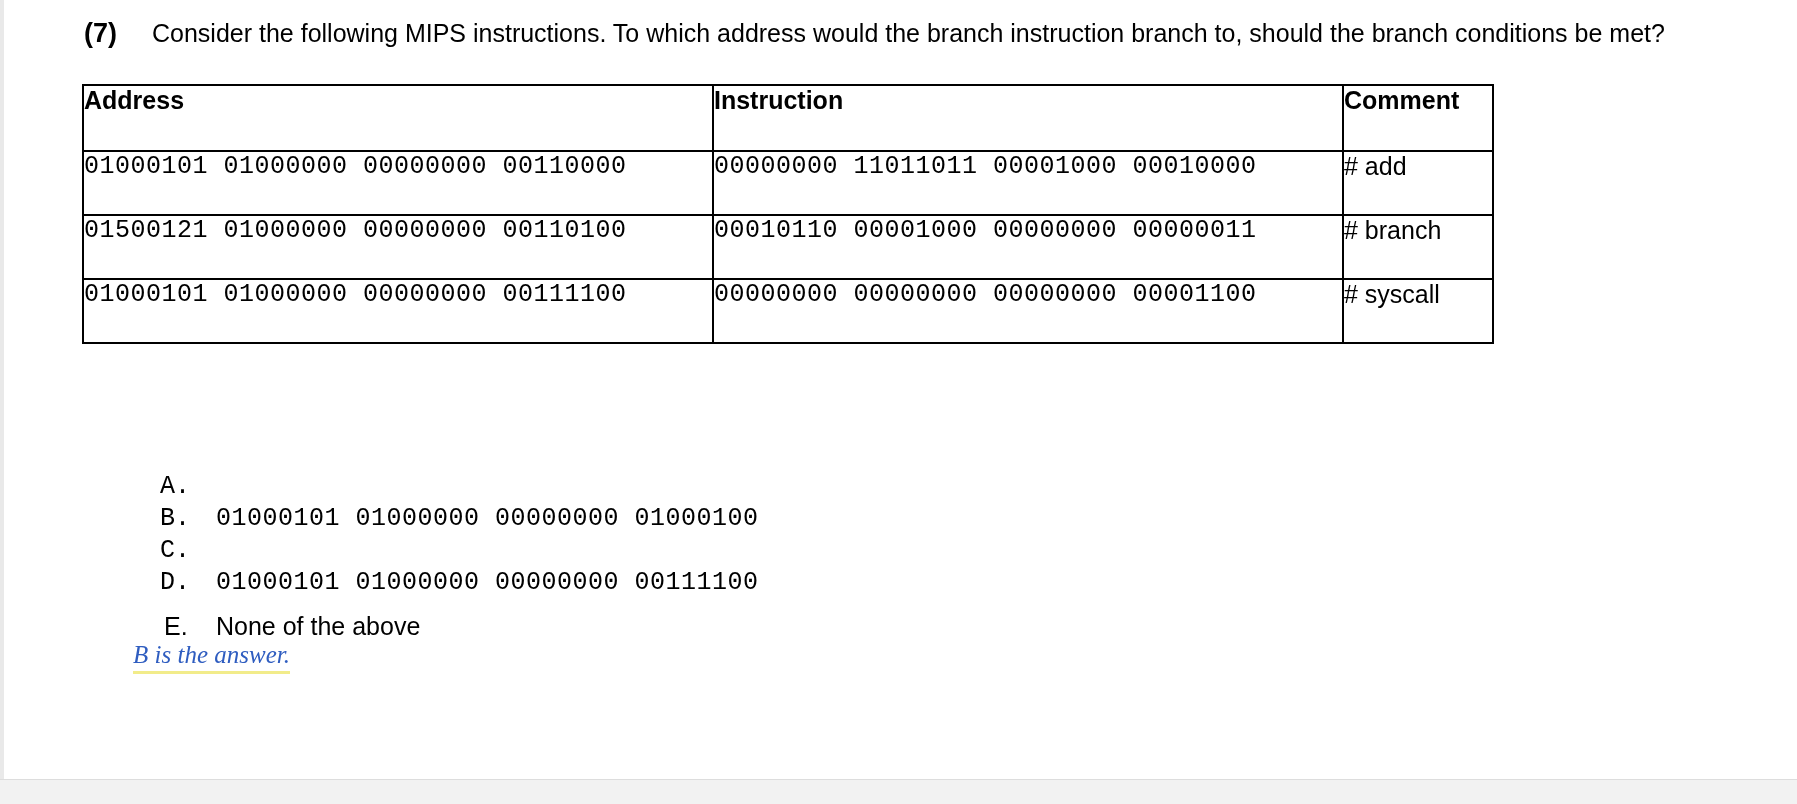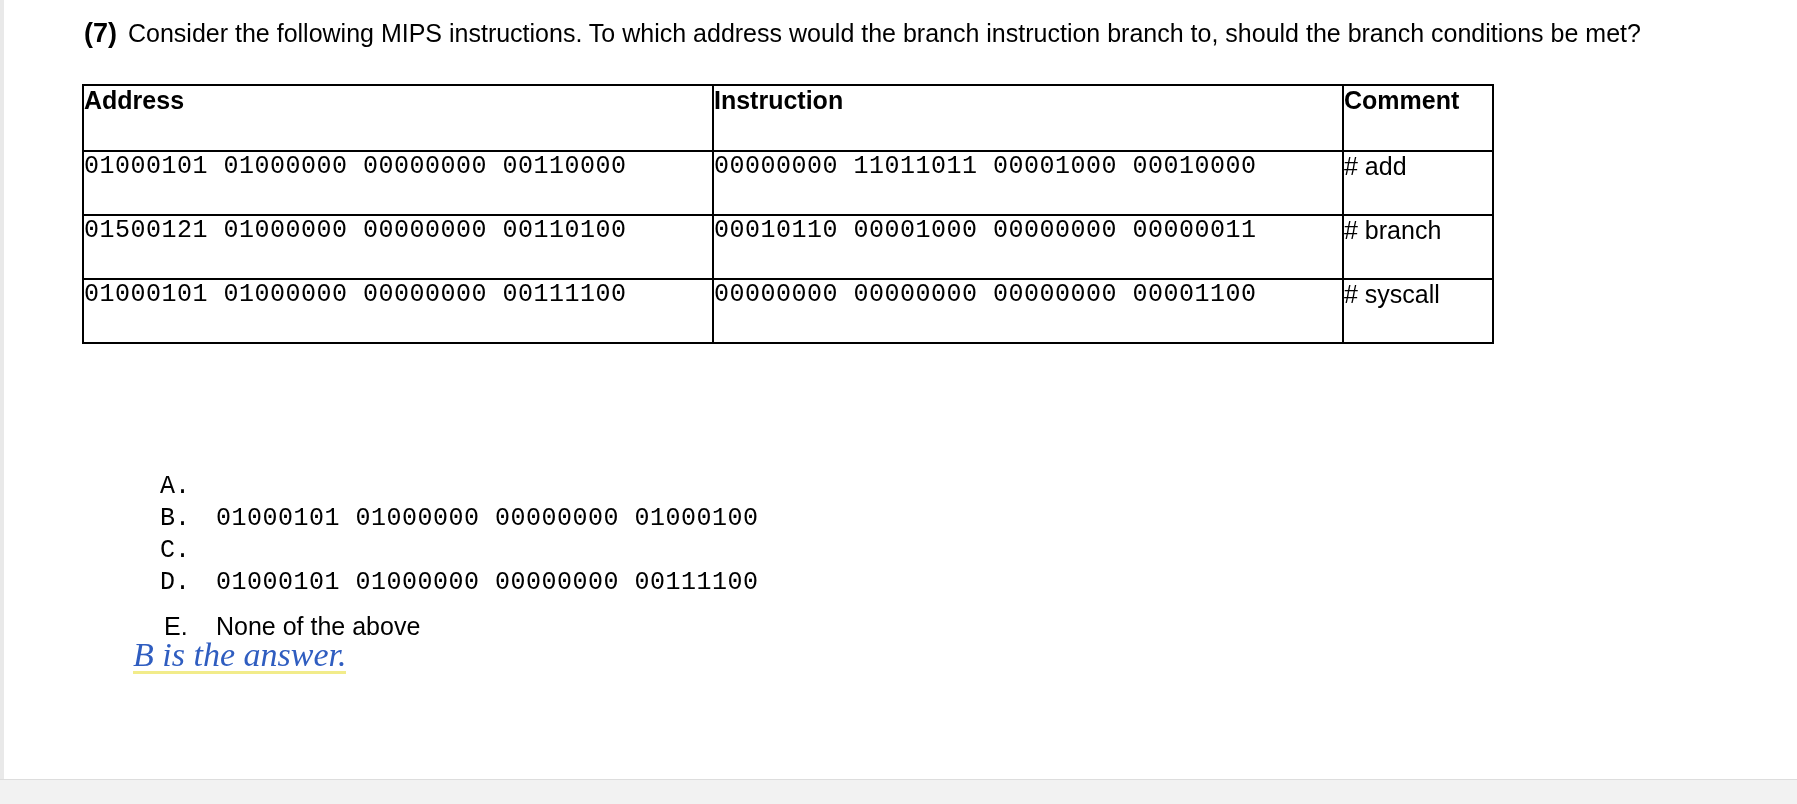--- a/index.html
+++ b/index.html
@@ -58,20 +58,21 @@
     font-size: 27px;
     font-weight: bold;
     line-height: 38px;
     margin-right: 11px;
     white-space: nowrap;
   }
   .q-text {
     font-size: 25px;
     line-height: 38px;
     max-width: 1600px;
+    margin-left: 24px;
   }
 
   
   .mips-table {
     position: absolute;
     left: 82px;
     top: 84px;
     border-collapse: collapse;
     table-layout: fixed;
   }
@@ -151,21 +152,21 @@
 
   
   .answer-note {
     position: absolute;
     left: 133px;
     top: 640px;
   }
   .answer-note .answer-text {
     font-family: "Liberation Serif", serif;
     font-style: italic;
-    font-size: 34px;
+    font-size: 25px;
     color: #2f5dc0;
     border-bottom: 3px solid #f2ec8a;
     padding-bottom: 1px;
     display: inline-block;
     line-height: 30px;
   }
 </style>
 </head>
 <body>
 

